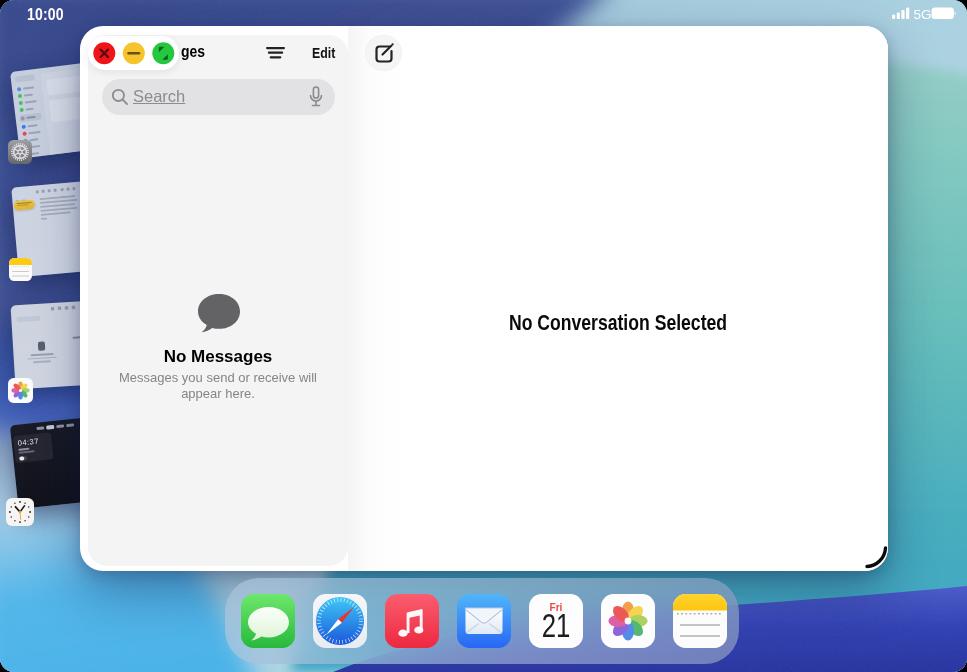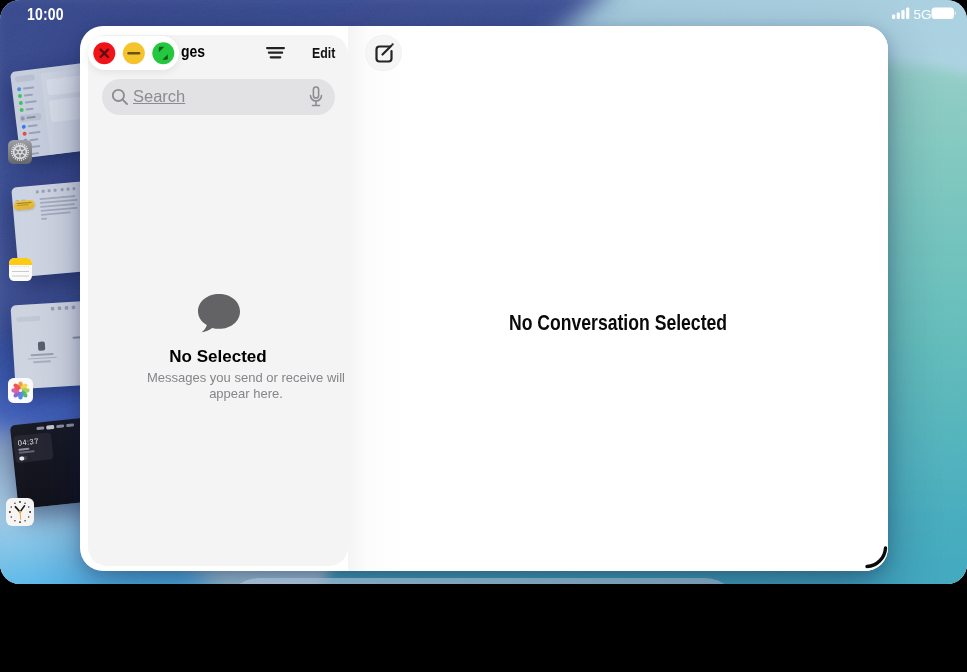--- a/index.html
+++ b/index.html
@@ -1,17 +1,17 @@
 <!DOCTYPE html>
 <html><head>
 <meta charset="utf-8">
 <style>
   html,body{margin:0;padding:0;background:#000;}
   *{box-sizing:border-box;}
-  .screen{position:relative;width:967px;height:584px;border-radius:20px;overflow:hidden;
+  .screen{position:relative;width:967px;height:672px;border-radius:14px;overflow:hidden;
     font-family:"Liberation Sans",sans-serif;background:#a6cfdf;padding-left:16px;}
   .abs{position:absolute;}
 </style>
 </head>
 <body>
 <div class="screen">
 
 <svg class="abs" style="left:0;top:0" width="967" height="672" viewBox="0 0 967 672">
   <defs>
     <linearGradient id="baseg" x1="0" y1="0" x2="1" y2="1">
@@ -255,22 +255,22 @@
 <div class="abs" id="win" style="left:80px;top:25.5px;width:808px;height:545px;border-radius:23px;background:#fff;box-shadow:0 20px 50px rgba(15,25,70,0.38), 0 4px 14px rgba(15,25,70,0.22);">
 
   <div class="abs" style="left:268px;top:0;right:0;bottom:0;border-radius:0 23px 23px 0;background:linear-gradient(90deg,#f4f4f5 0,#fcfcfd 20px,#fff 60px);"></div>
   <div class="abs" style="left:268px;right:0;top:284px;text-align:center;color:#0a0a0a;font-size:22px;font-weight:700;transform:scaleX(0.8);">No Conversation Selected</div>
 
   <div class="abs" style="left:8px;top:9px;width:260px;height:531px;border-radius:19px;background:#f4f4f5;"></div>
 
   <svg class="abs" style="left:116px;top:266px" width="46" height="42" viewBox="0 0 46 42">
     <path d="M23,2 C34.8,2 44,9.6 44,19.4 C44,29.2 34.8,36.8 23,36.8 C20.6,36.8 18.3,36.5 16.2,35.9 C13.6,38 9.4,39.8 5.6,40.2 C8.1,38.6 10.2,35.6 10.8,33 C5.5,29.9 2,25 2,19.4 C2,9.6 11.2,2 23,2 Z" fill="#636366"></path>
   </svg>
-  <div class="abs" style="left:8px;top:321px;width:260px;text-align:center;color:#000;font-size:17px;font-weight:700;">No Selected</div>
-  <div class="abs" style="left:33px;top:344px;width:210px;text-align:center;color:#85858a;font-size:13px;line-height:16.5px;margin-left:28px;">Messages you send or receive will appear here.</div>
+  <div class="abs" style="left:8px;top:321px;width:260px;text-align:center;color:#000;font-size:17px;font-weight:700;">No Messages</div>
+  <div class="abs" style="left:33px;top:344px;width:210px;text-align:center;color:#85858a;font-size:13px;line-height:16.5px;">Messages you send or receive will appear here.</div>
 
   <div class="abs" style="left:21.5px;top:53.5px;width:233px;height:36px;border-radius:18px;background:#e2e2e4;"></div>
   <svg class="abs" style="left:31px;top:62px" width="18" height="18" viewBox="0 0 18 18">
     <circle cx="7.4" cy="7.4" r="5.6" fill="none" stroke="#8b8b90" stroke-width="1.8"></circle>
     <line x1="11.6" y1="11.6" x2="16" y2="16" stroke="#8b8b90" stroke-width="1.8" stroke-linecap="round"></line>
   </svg>
   <div class="abs" style="left:53px;top:61.5px;color:#8b8b90;font-size:16.5px;text-decoration:underline;">Search</div>
   <svg class="abs" style="left:229px;top:60.5px" width="14" height="22" viewBox="0 0 14 22">
     <rect x="4.4" y="1" width="5.2" height="11" rx="2.6" fill="none" stroke="#8b8b90" stroke-width="1.6"></rect>
     <path d="M1.5,9.5 a5.5,5.5 0 0 0 11,0" fill="none" stroke="#8b8b90" stroke-width="1.6" stroke-linecap="round"></path>

